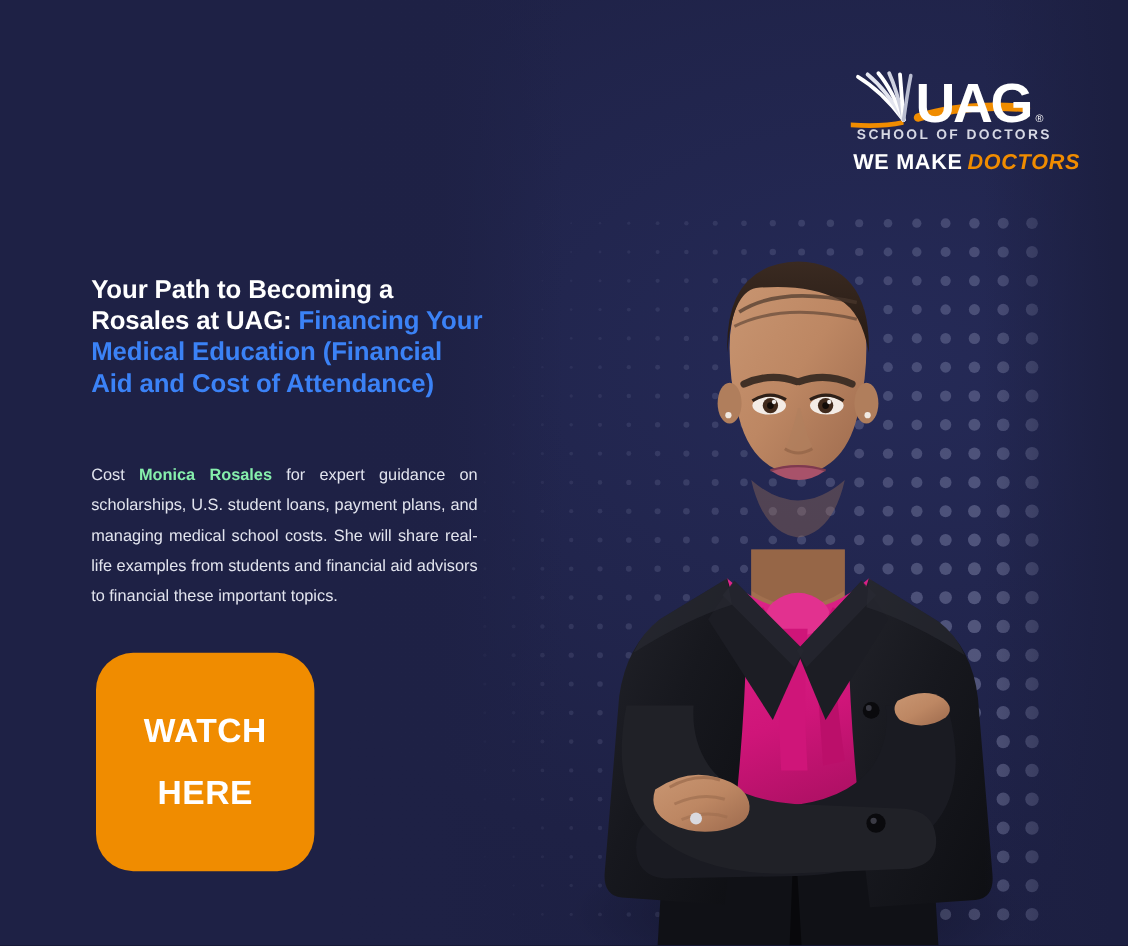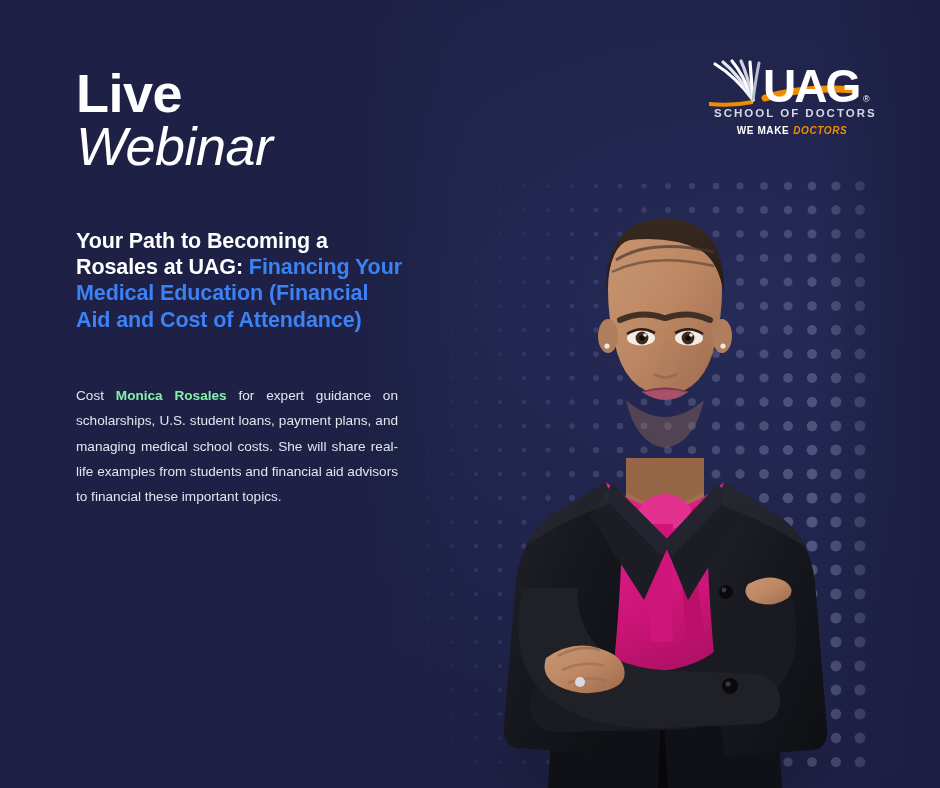--- a/index.html
+++ b/index.html
@@ -76,21 +76,21 @@
     letter-spacing: 2.0px;
     line-height: 1;
     white-space: nowrap;
   }
   .logo-tag {
     position: absolute;
     left: 8px;
     top: 70px;
     width: 162px;
     text-align: center;
-    font-size: 10px;
+    font-size: 18px;
     font-weight: 700;
     letter-spacing: 0.6px;
     line-height: 1;
     white-space: nowrap;
   }
   .logo-tag .we { color: #ffffff; }
   .logo-tag .dr { color: #f08c00; font-style: italic; margin-left: 4px; }
 
   
   .eyebrow {
@@ -819,27 +819,27 @@
         <text x="60" y="46" font-family="'Liberation Sans', sans-serif" font-size="46" font-weight="700" fill="#ffffff" letter-spacing="-2">UAG</text>
         <text x="160" y="46" font-family="'Liberation Sans', sans-serif" font-size="9" fill="#ffffff">®</text>
       </svg>
     </div>
     <div class="logo-sub">SCHOOL OF DOCTORS</div>
     <div class="logo-tag">
       <span class="we">WE MAKE</span><span class="dr">DOCTORS</span>
     </div>
   </div>
 
-  <div class="eyebrow">
-    <span class="l1">Live</span>
-    <span class="l2">Webinar</span>
-  </div>
 
   <div class="headline">
     <span>Your Path to Becoming a Rosales at UAG: </span><span class="accent">Financing Your Medical Education (Financial Aid and Cost of Attendance)</span>
   </div>
 
   <div class="body-copy">
     <span>Cost </span><span class="name">Monica Rosales</span><span> for expert guidance on scholarships, U.S. student loans, payment plans, and managing medical school costs. She will share real-life examples from students and financial aid advisors to financial these important topics.</span>
   </div>
 
+  <button class="cta">
+    <span>WATCH</span>
+    <span>HERE</span>
+  </button>
 
 </div>
 
 </body></html>

